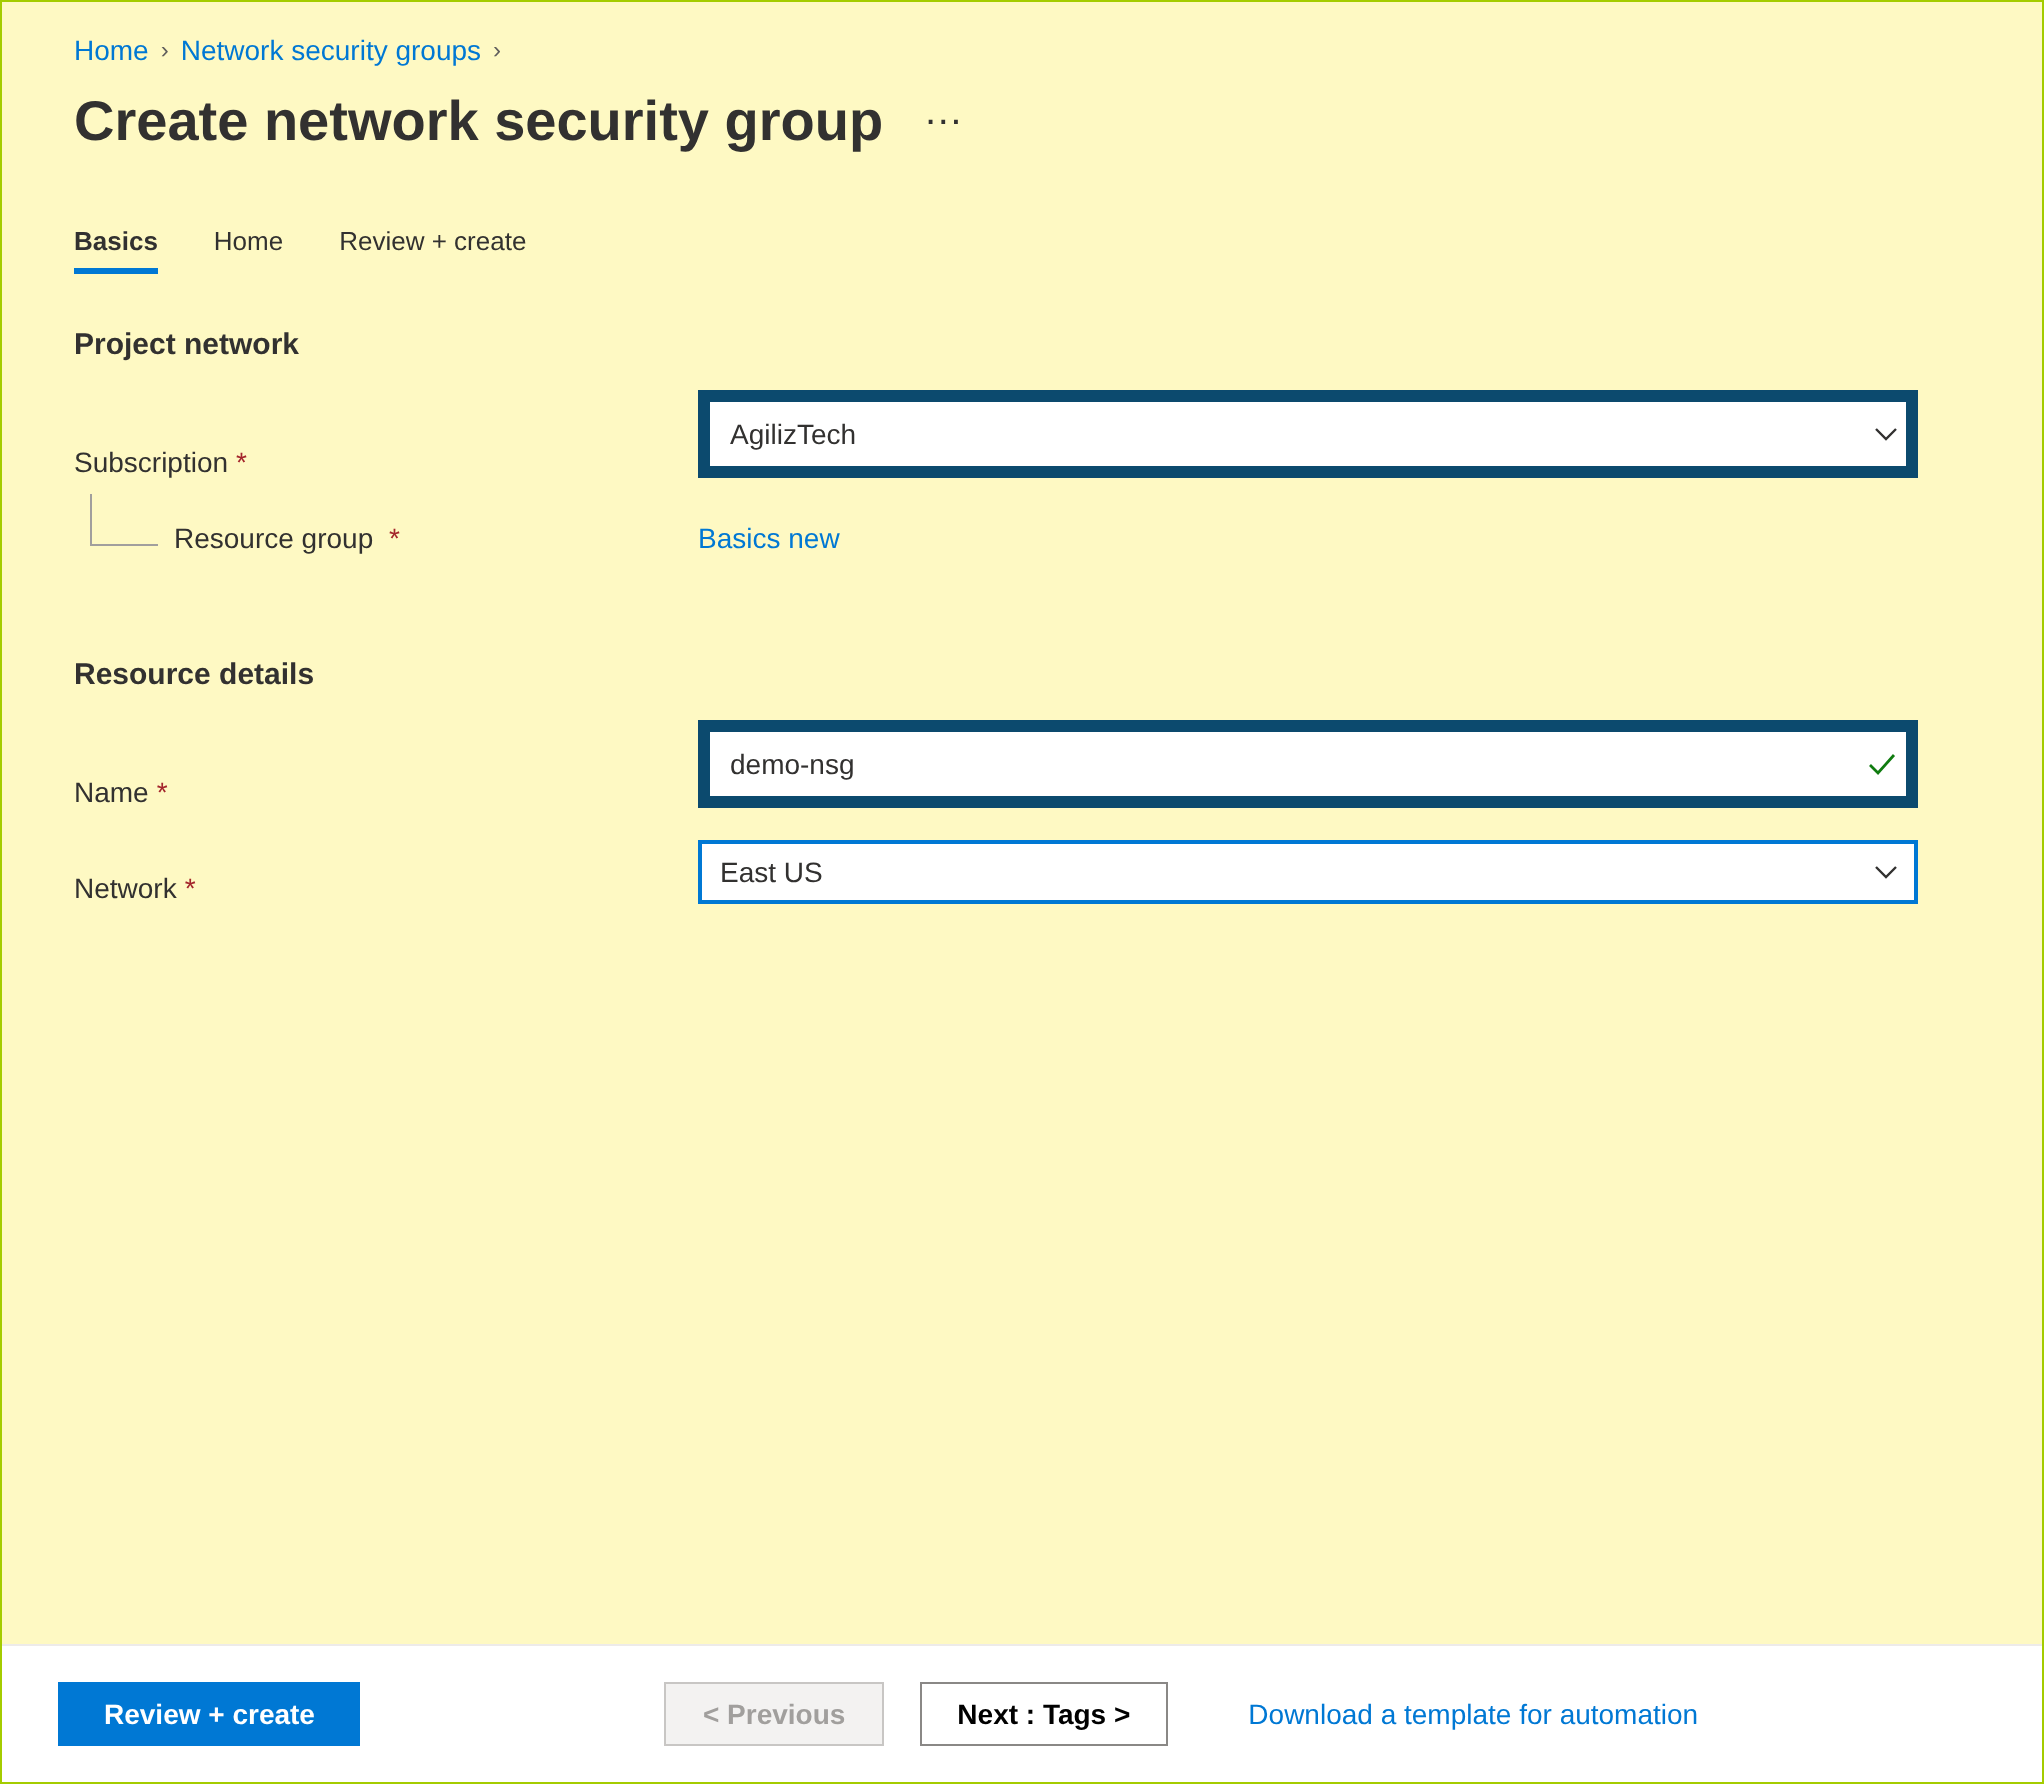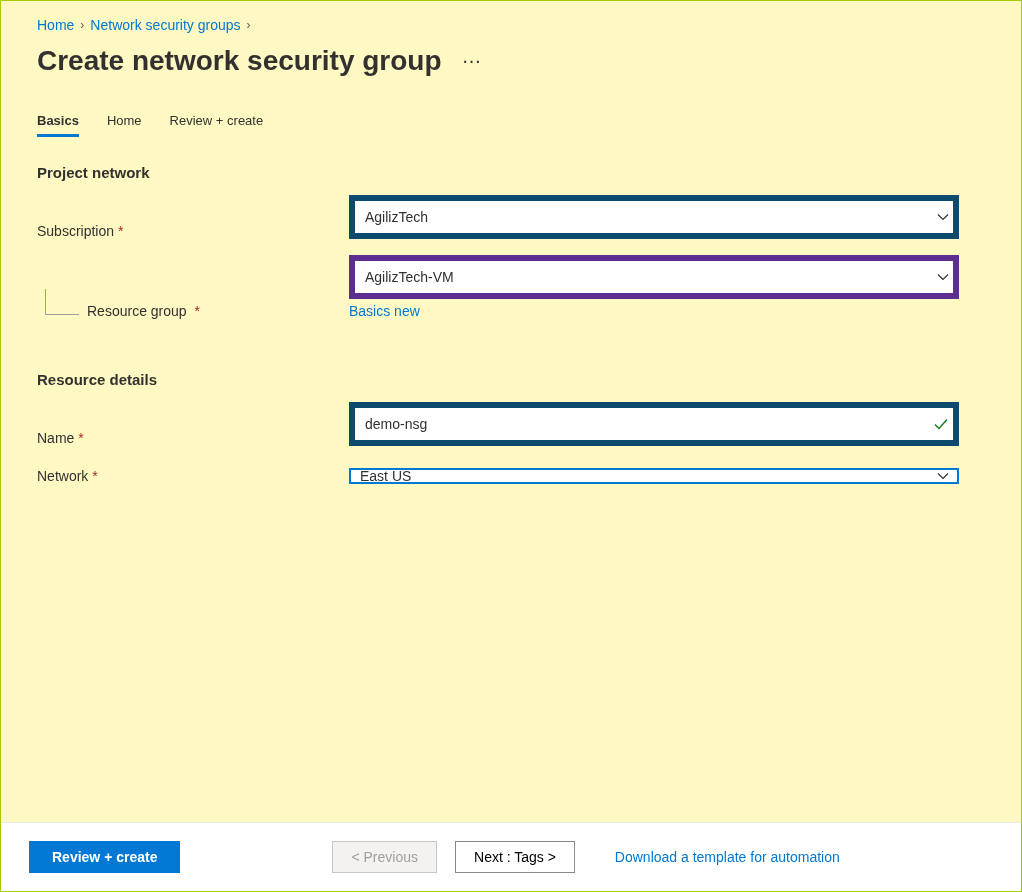--- a/index.html
+++ b/index.html
@@ -125,21 +125,21 @@
   .select-wrap .chev-down, .select-wrap .valid-icon {
     position: absolute;
     right: 10px;
     top: 50%;
     transform: translateY(-50%);
     pointer-events: none;
   }
   .chev-down svg { width: 12px; height: 12px; display:block;}
   .valid-icon svg { width: 16px; height: 16px; display:block;}
   .select.purple { border-color: #5c2e91; }
-  .select.blue-focus { border: 2px solid #0078d4; height:16px; padding-left:9px;}
+  .select.blue-focus { border: 2px solid #0078d4; height:32px; padding-left:9px;}
   .sublink {
     color: #0078d4;
     font-size: 14px;
     margin-top: 4px;
     display: inline-block;
     cursor: pointer;
   }
   .section-gap { height: 28px; }
   .footer {
     position: absolute;
@@ -154,20 +154,21 @@
   .btn {
     height: 32px;
     padding: 0 18px;
     font-size: 14px;
     cursor: pointer;
     border: 1px solid #8a8886;
     background: #fff;
     display: inline-flex;
     align-items: center;
     justify-content: center;
+    font-weight: bold;
   }
   .btn.primary {
     background: #0078d4;
     color: #fff;
     border-color: #0078d4;
     font-weight: 600;
     padding: 0 22px;
   }
   .btn.disabled {
     background: #f3f2f1;
@@ -230,30 +231,20 @@
 
     <div class="form-row">
       <div class="label-col">
         <div class="indent">
           <div class="tree-connector"></div>
           <span>Resource group</span>
           <span class="req">*</span>
         </div>
       </div>
       <div class="field-col">
-        <div class="select-wrap">
-          <div class="select purple">
-            <span>AgilizTech-VM</span>
-          </div>
-          <span class="chev-down">
-            <svg viewBox="0 0 12 12">
-                <path d="M1 3.5 L6 8.5 L11 3.5" stroke="#323130" stroke-width="1.2" fill="none"></path>
-              </svg>
-          </span>
-        </div>
         <span class="sublink">Basics new</span>
       </div>
     </div>
 
     <div class="section-gap"></div>
 
     <div class="section-head">Resource details</div>
 
     <div class="form-row">
       <div class="label-col">

